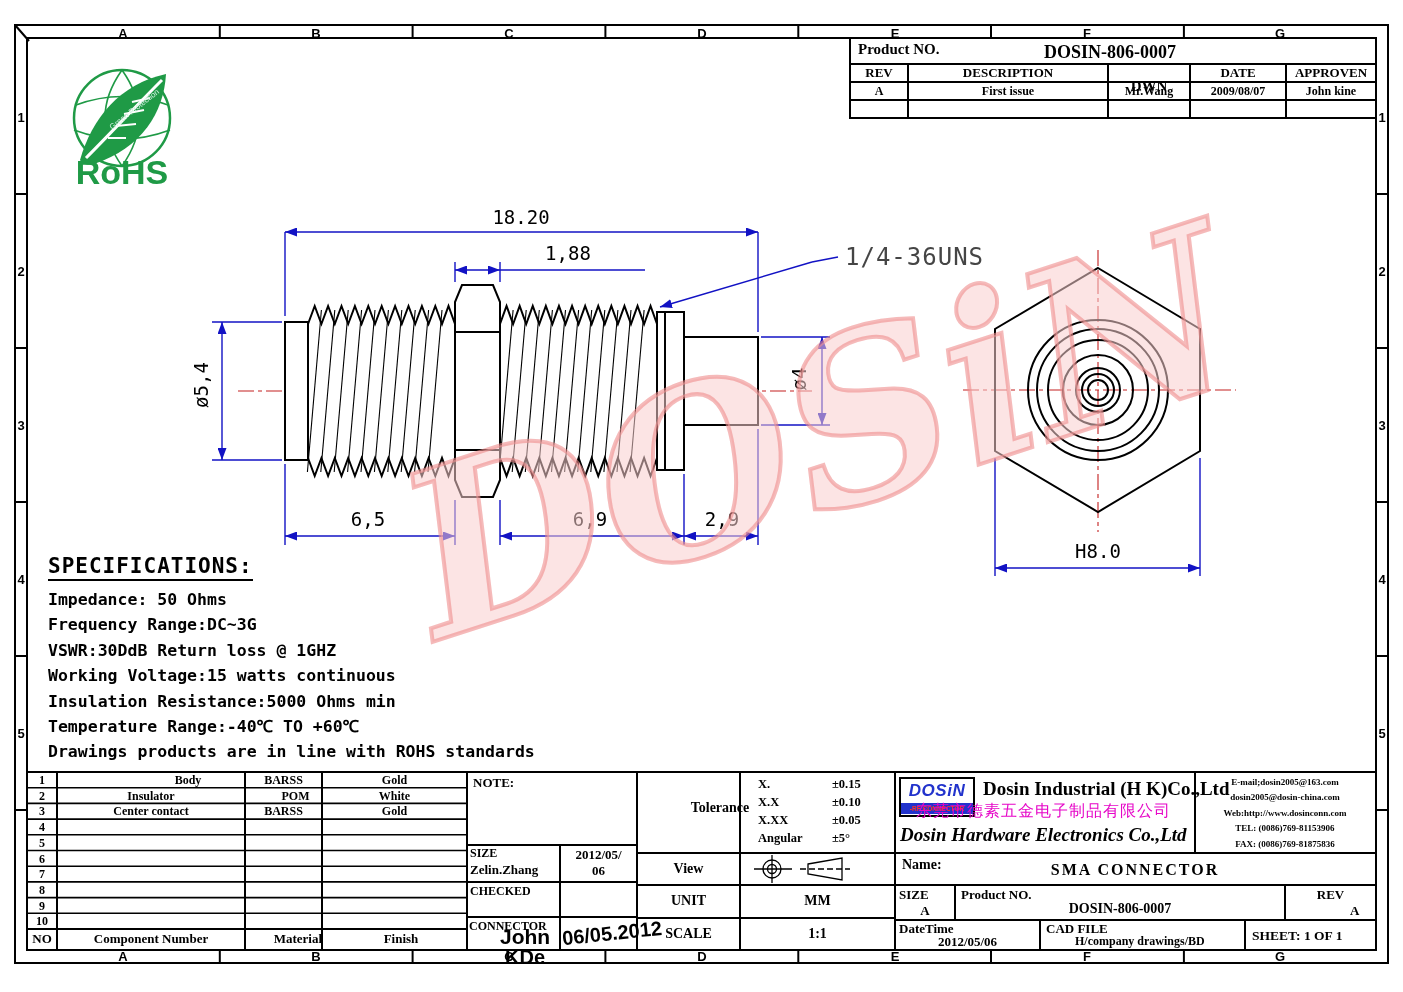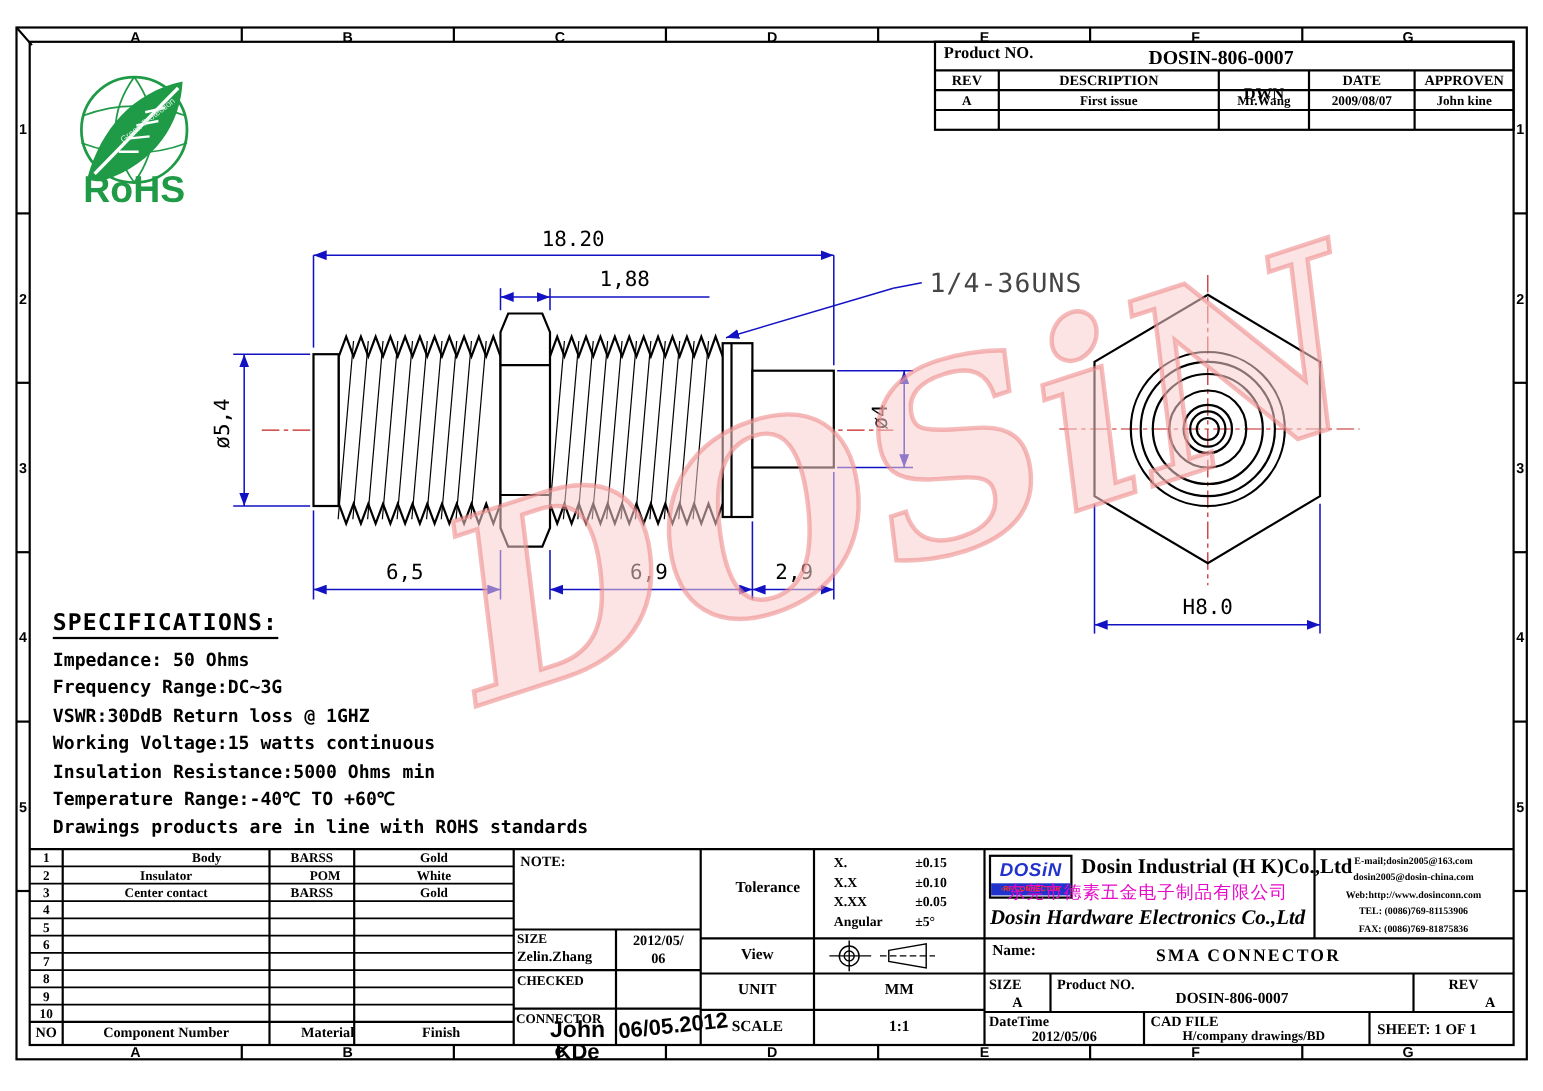--- a/index.html
+++ b/index.html
@@ -340,21 +340,21 @@
   <div class="tbl-txt" style="left:470px;top:846px;font-size:12px;">SIZE</div>
   <div class="tbl-txt" style="left:470px;top:862px;font-size:13px;">Zelin.Zhang</div>
   <div class="tbl-txt ctr" style="left:560px;top:847px;width:77px;font-size:13px;">2012/05/</div>
   <div class="tbl-txt ctr" style="left:560px;top:863px;width:77px;font-size:13px;">06</div>
   <div class="tbl-txt" style="left:470px;top:884px;font-size:12px;">CHECKED</div>
   <div class="tbl-txt" style="left:469px;top:919px;font-size:12px;">CONNECTOR</div>
   <div class="abs" style="left:500px;top:925px;font-size:21px;font-weight:bold;">John</div>
   <div class="abs" style="left:505px;top:946px;font-size:20px;font-weight:bold;">KDe</div>
   <div class="abs" style="left:562px;top:922px;font-size:20px;font-weight:bold;transform:rotate(-6deg);white-space:nowrap;">06/05.2012</div>
 
-  <div class="tbl-txt ctr" style="left:637px;top:800px;width:122px;font-size:14px;">Tolerance</div>
+  <div class="tbl-txt ctr" style="left:637px;top:800px;width:122px;font-size:14px;padding-left:22px;">Tolerance</div>
   <div class="tbl-txt" style="left:758px;top:777px;font-size:12.5px;">X.</div>
   <div class="tbl-txt" style="left:832px;top:777px;font-size:12.5px;">±0.15</div>
   <div class="tbl-txt" style="left:758px;top:795px;font-size:12.5px;">X.X</div>
   <div class="tbl-txt" style="left:832px;top:795px;font-size:12.5px;">±0.10</div>
   <div class="tbl-txt" style="left:758px;top:813px;font-size:12.5px;">X.XX</div>
   <div class="tbl-txt" style="left:832px;top:813px;font-size:12.5px;">±0.05</div>
   <div class="tbl-txt" style="left:758px;top:831px;font-size:12.5px;">Angular</div>
   <div class="tbl-txt" style="left:832px;top:831px;font-size:12.5px;">±5°</div>
 
   <div class="tbl-txt ctr" style="left:637px;top:861px;width:103px;font-size:14px;">View</div>

